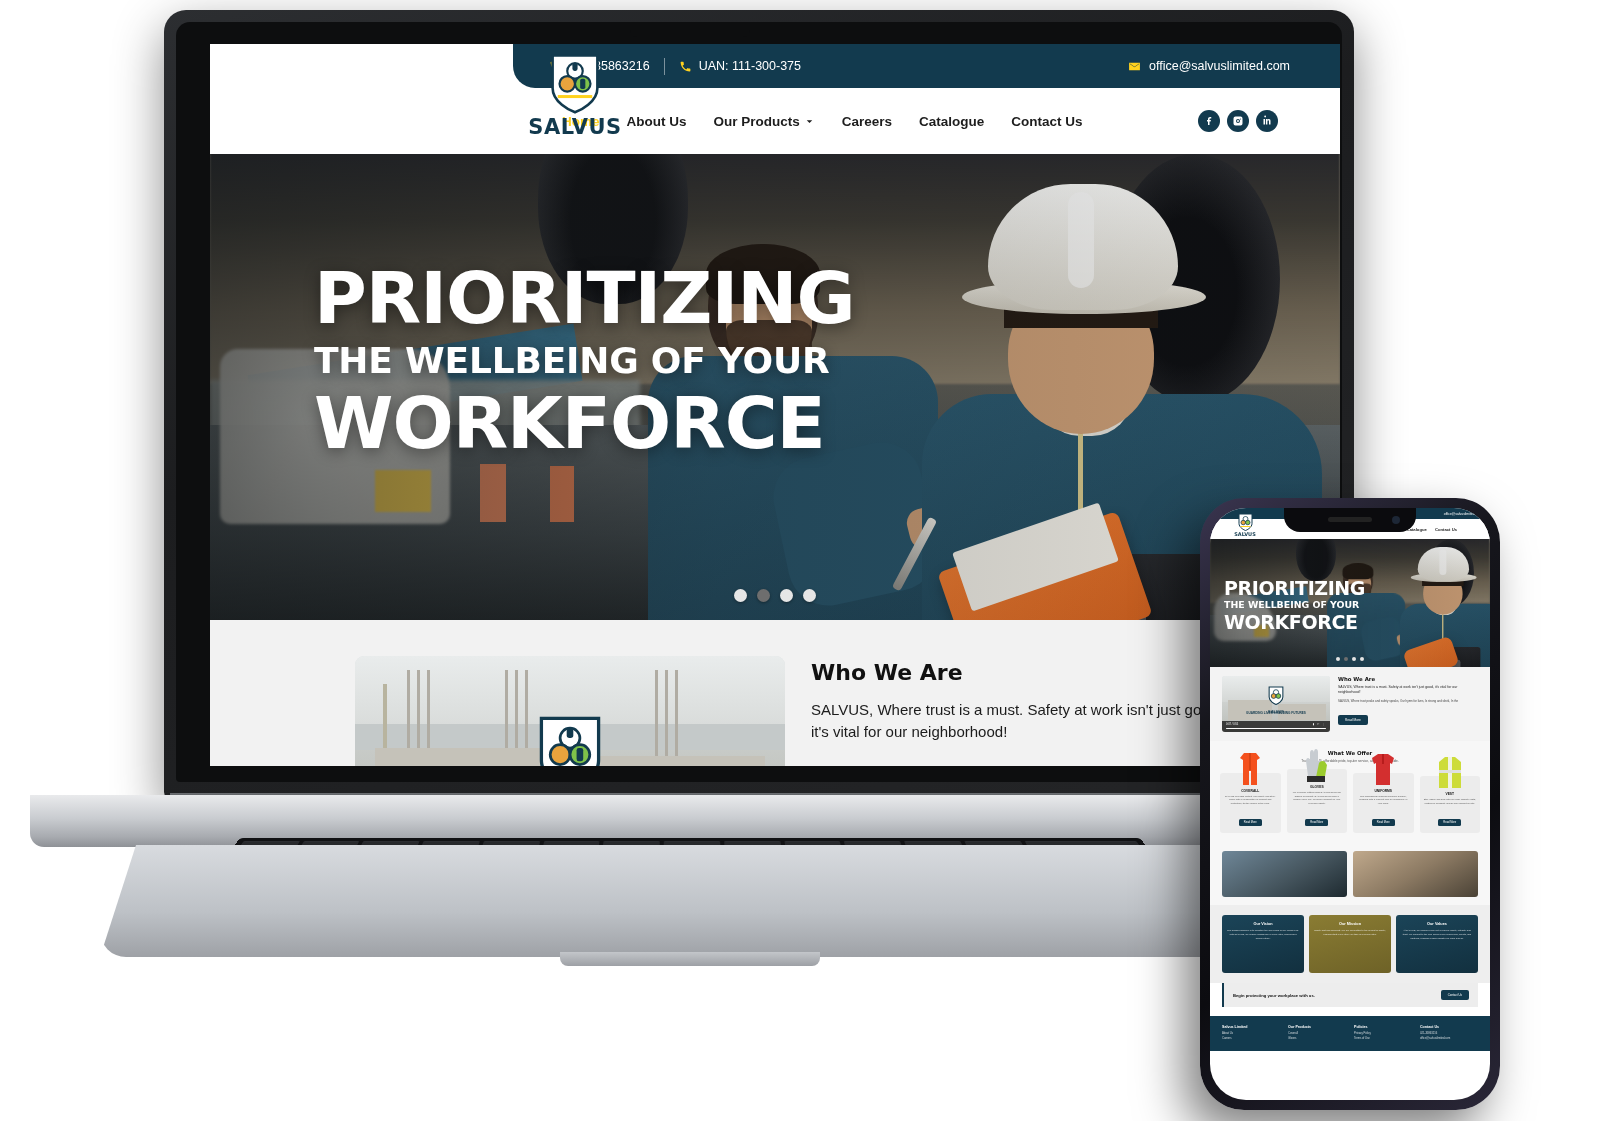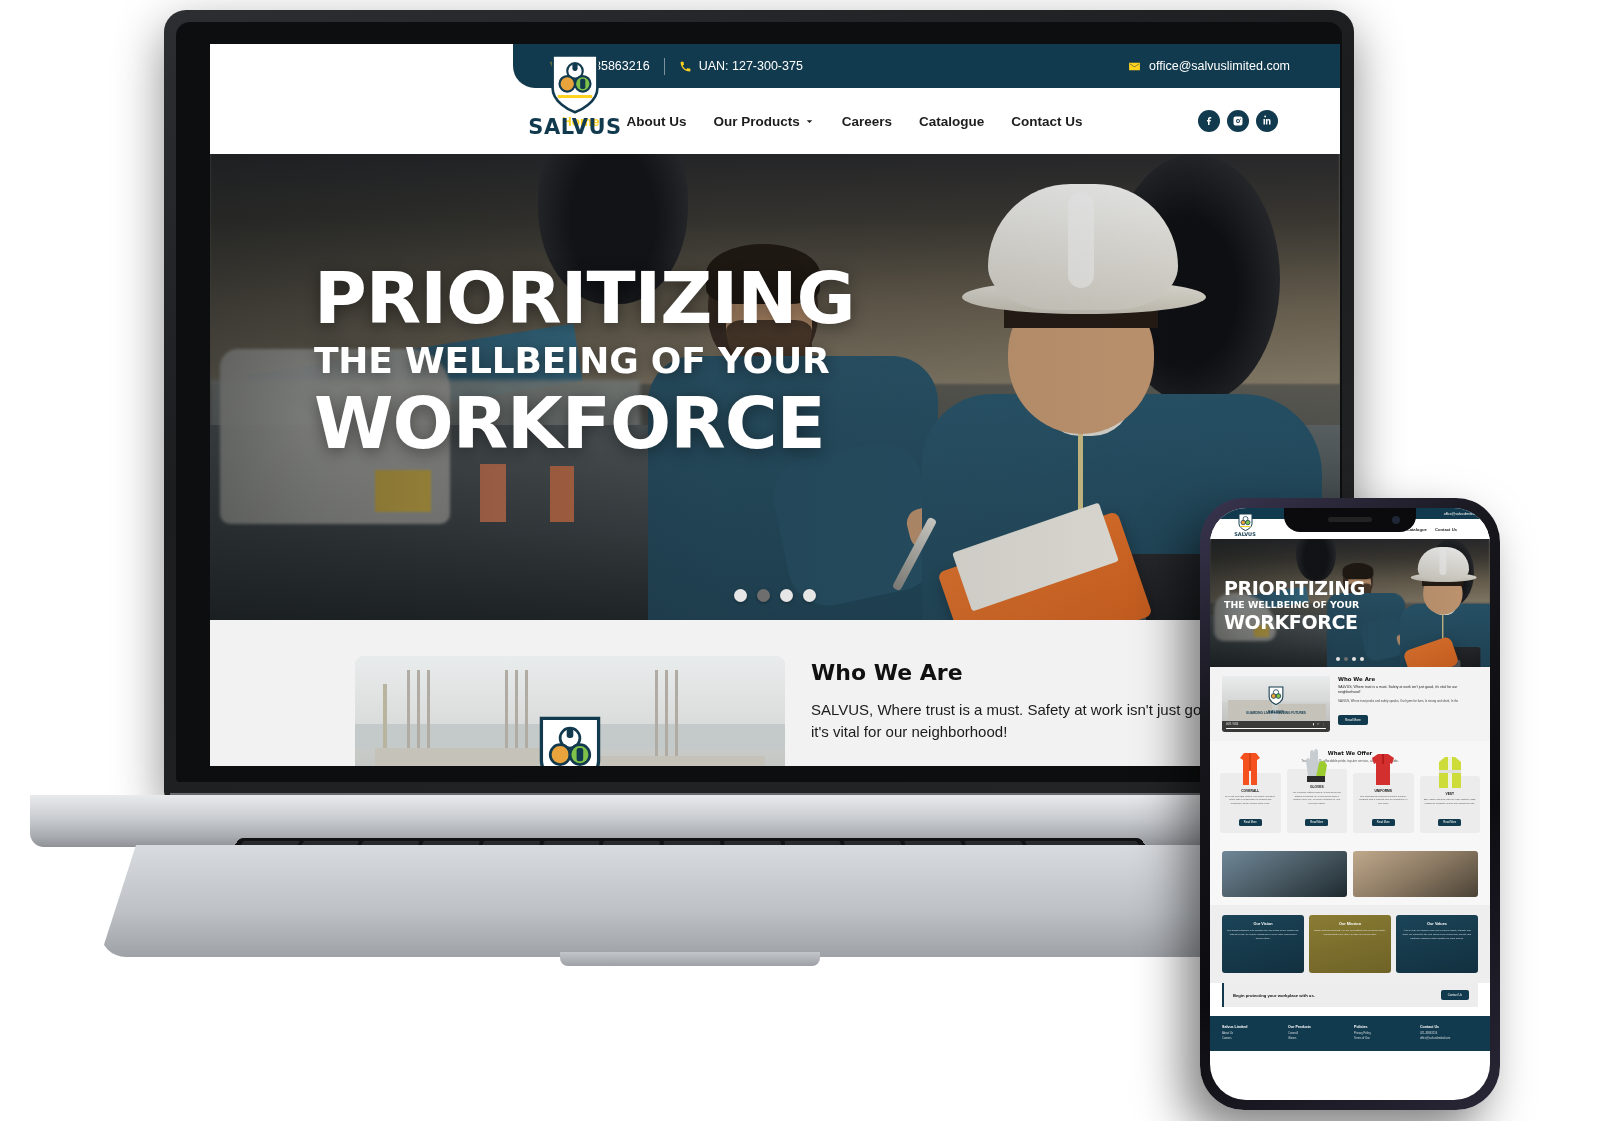--- a/index.html
+++ b/index.html
@@ -297,21 +297,21 @@
                 <svg class="ico-phone" viewBox="0 0 24 24">
                     <path d="M6.6 10.8c1.4 2.8 3.8 5.1 6.6 6.6l2.2-2.2c.3-.3.7-.4 1-.2 1.1.4 2.4.6 3.6.6.6 0 1 .4 1 1V20c0 .6-.4 1-1 1C10.6 21 3 13.4 3 4c0-.6.4-1 1-1h3.5c.6 0 1 .4 1 1 0 1.3.2 2.5.6 3.6.1.3 0 .7-.2 1l-2.3 2.2z"></path>
                   </svg>
                 <span>021-35863216</span>
               </div>
               <div class="contact-sep"></div>
               <div class="contact-item">
                 <svg class="ico-phone" viewBox="0 0 24 24">
                     <path d="M6.6 10.8c1.4 2.8 3.8 5.1 6.6 6.6l2.2-2.2c.3-.3.7-.4 1-.2 1.1.4 2.4.6 3.6.6.6 0 1 .4 1 1V20c0 .6-.4 1-1 1C10.6 21 3 13.4 3 4c0-.6.4-1 1-1h3.5c.6 0 1 .4 1 1 0 1.3.2 2.5.6 3.6.1.3 0 .7-.2 1l-2.3 2.2z"></path>
                   </svg>
-                <span>UAN: 127-300-375</span>
+                <span>UAN: 111-300-375</span>
               </div>
             </div>
             <div class="email-item">
               <svg class="ico-mail" viewBox="0 0 24 24">
                   <path d="M2 5h20v14H2V5zm10 7.5L3.5 6.6v.9L12 13.6l8.5-6.1v-.9L12 12.5z"></path>
                 </svg>
               <span>office@salvuslimited.com</span>
             </div>
           </div>
         </div>

